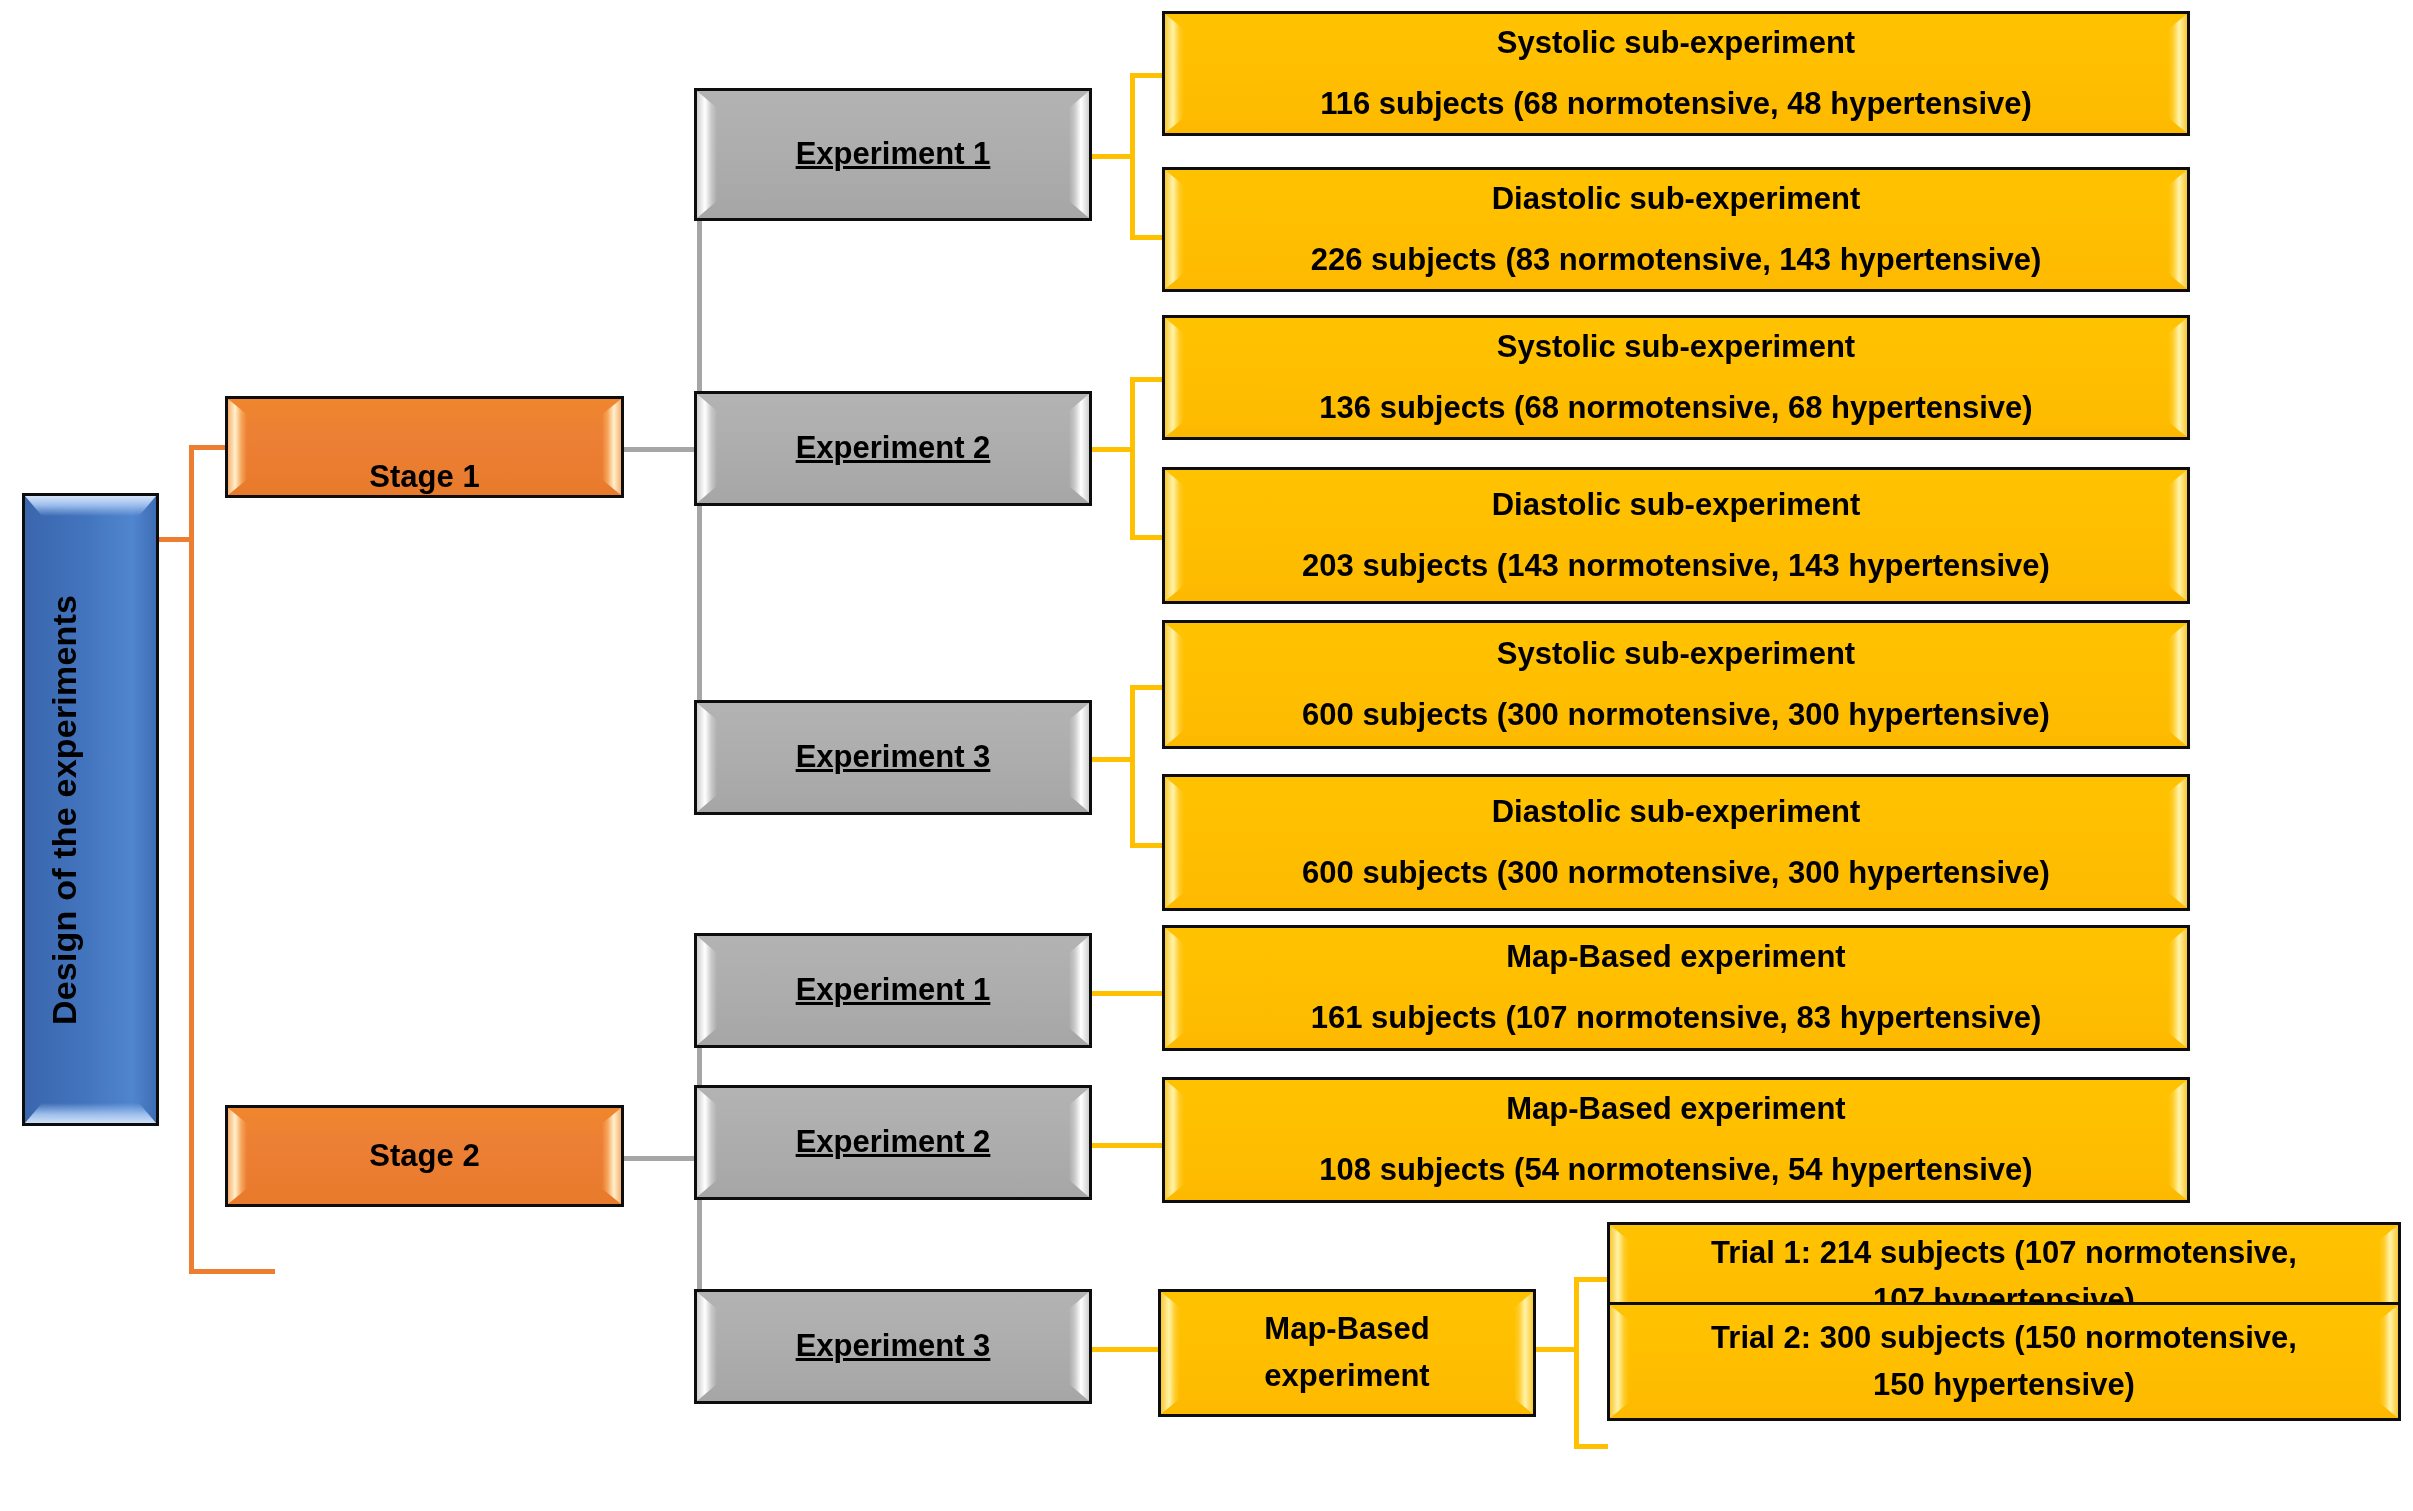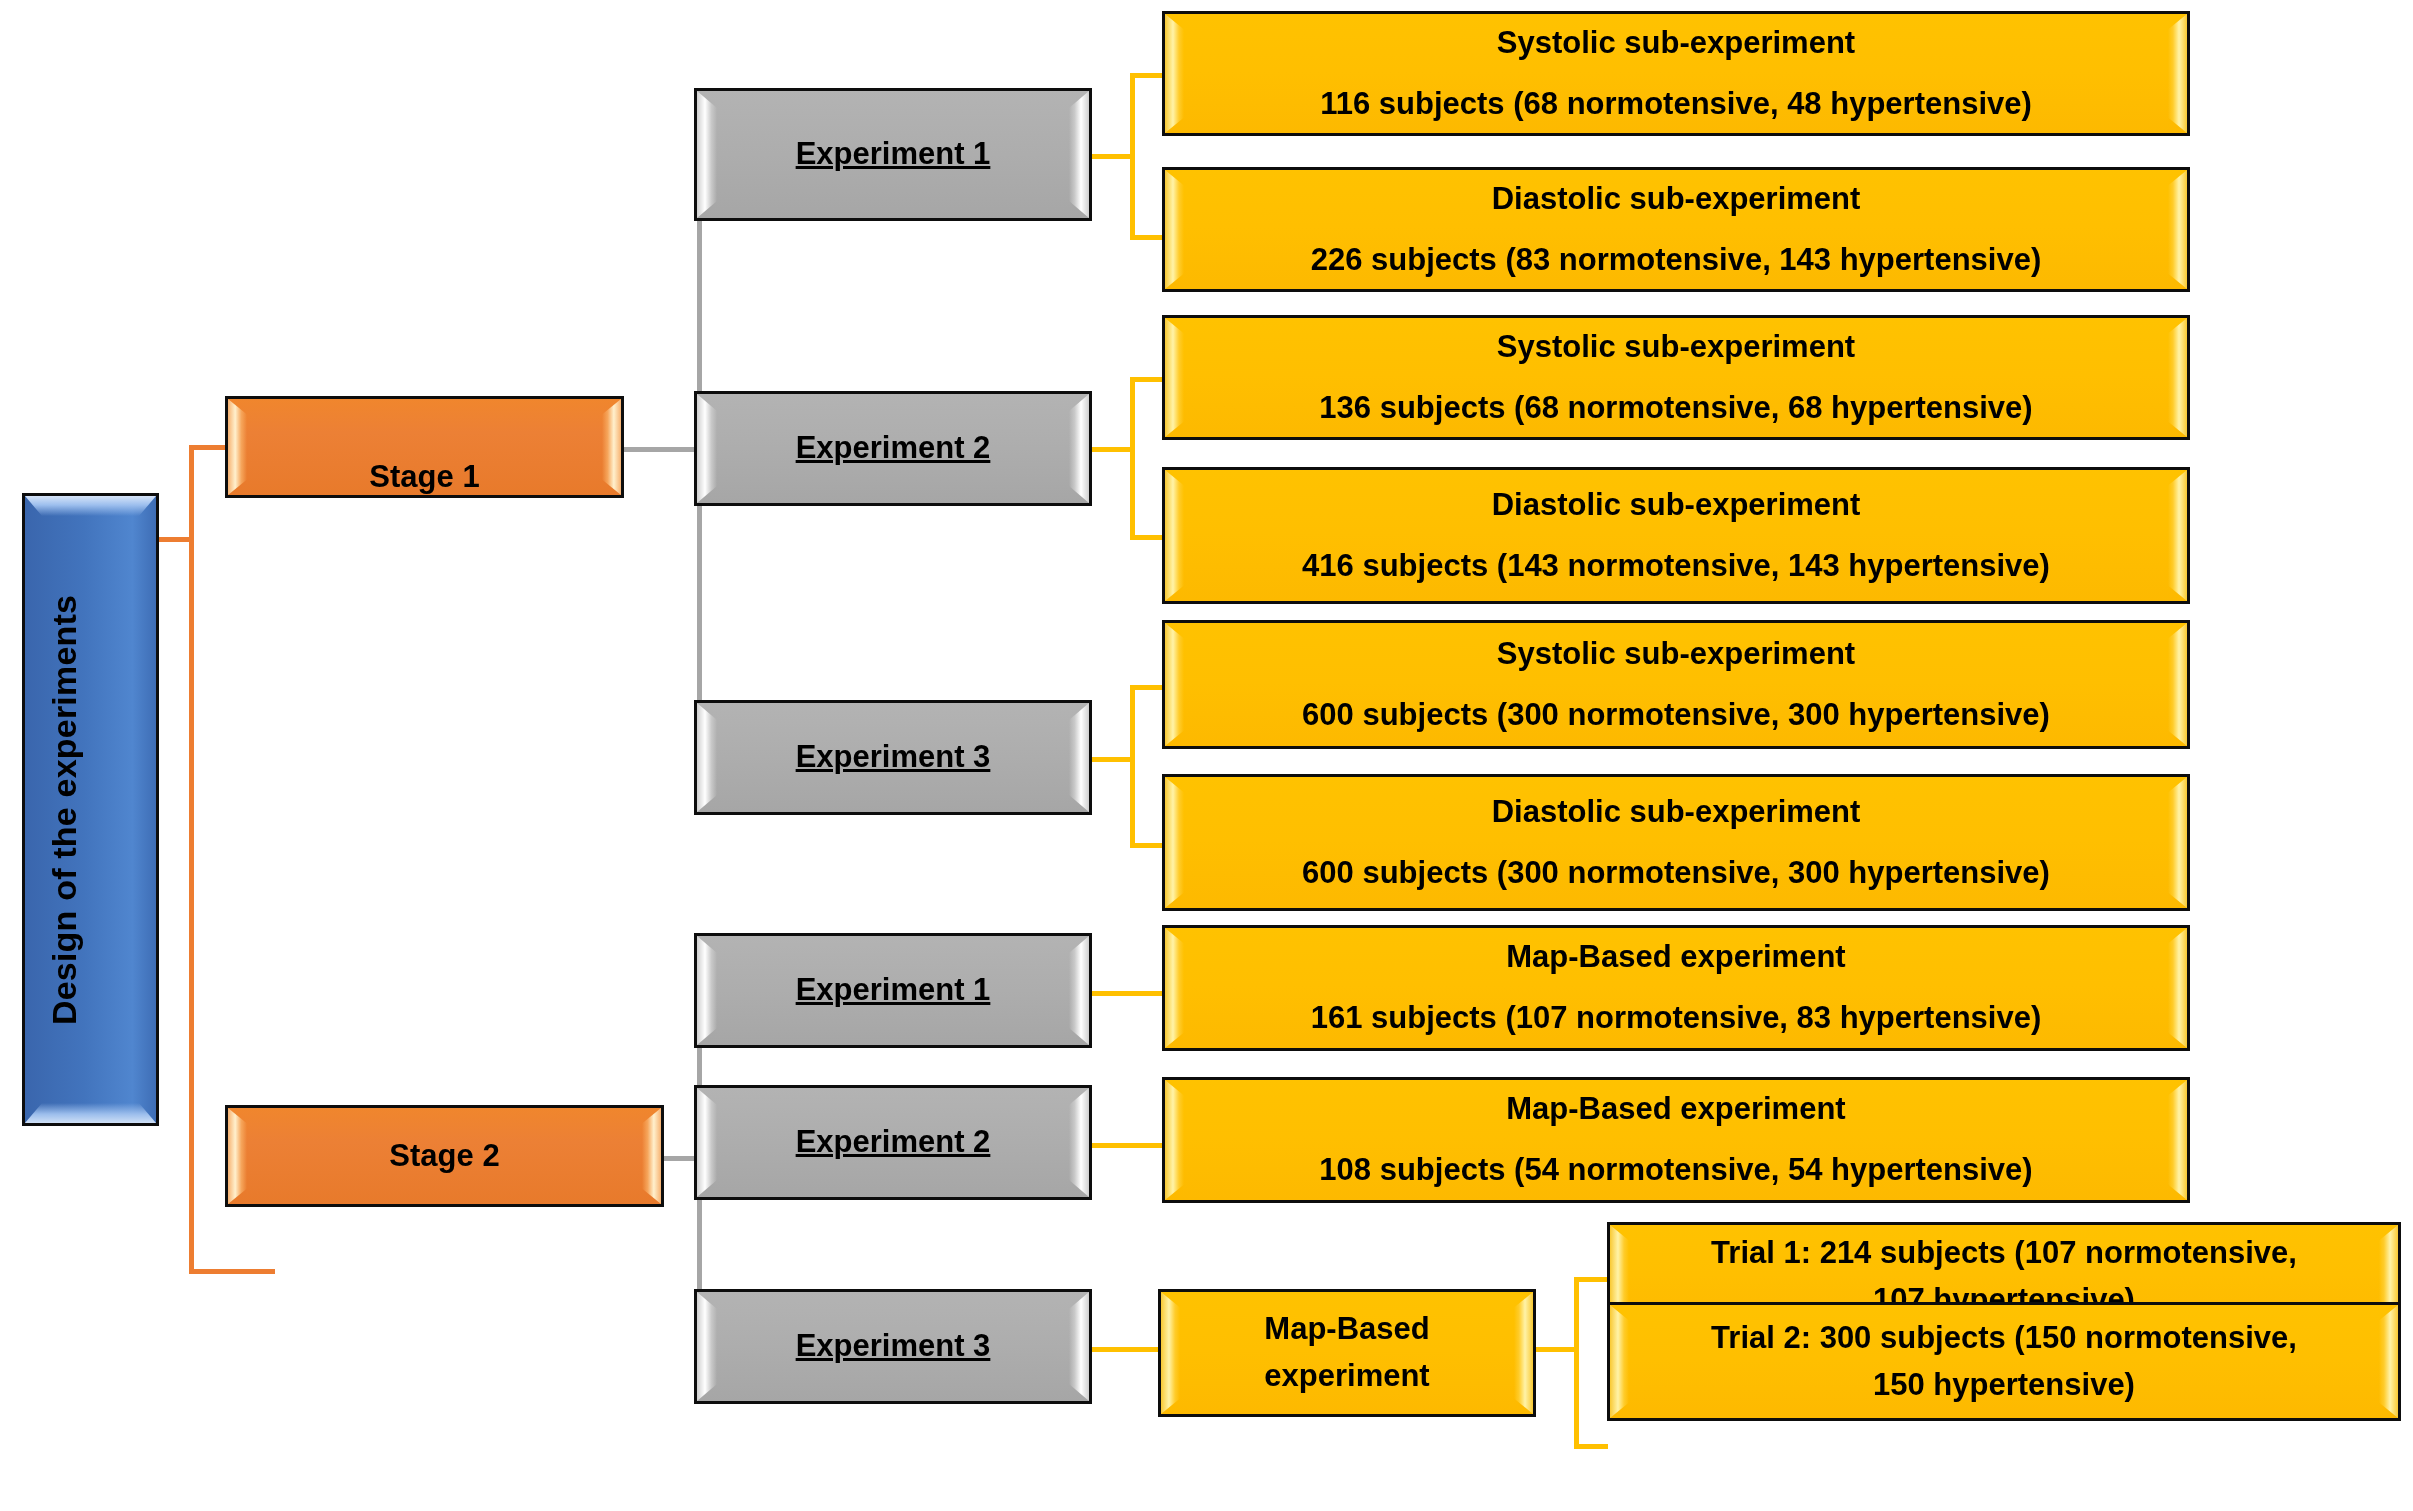--- a/index.html
+++ b/index.html
@@ -188,21 +188,21 @@
         <span class="line">Design of the experiments</span>
       </div>
   </div>
 
   <div class="node stage" style="left:225px; top:396px; width:399px; height:102px;justify-content:flex-end;">
     <div class="inner">
         <span class="line">Stage 1</span>
       </div>
   </div>
 
-  <div class="node stage" style="left:225px; top:1105px; width:439px; height:102px;">
+  <div class="node stage" style="left:225px; top:1105px; width:399px; height:102px;">
     <div class="inner">
         <span class="line">Stage 2</span>
       </div>
   </div>
 
   <div class="node exp" style="left:694px; top:88px; width:398px; height:133px;">
     <div class="inner">
         <span class="line">Experiment 1</span>
       </div>
   </div>
@@ -248,21 +248,21 @@
 
   <div class="node leaf" style="left:1162px; top:315px; width:1028px; height:125px;">
     <div class="inner">
       <span class="line">Systolic sub-experiment</span>
       <span class="line">136 subjects  (68 normotensive, 68 hypertensive)</span>
     </div>
   </div>
   <div class="node leaf" style="left:1162px; top:467px; width:1028px; height:137px;">
     <div class="inner">
       <span class="line">Diastolic sub-experiment</span>
-      <span class="line">416 subjects  (143 normotensive, 143 hypertensive)</span>
+      <span class="line">203 subjects  (143 normotensive, 143 hypertensive)</span>
     </div>
   </div>
 
   <div class="node leaf" style="left:1162px; top:620px; width:1028px; height:129px;">
     <div class="inner">
       <span class="line">Systolic sub-experiment</span>
       <span class="line">600 subjects  (300 normotensive, 300 hypertensive)</span>
     </div>
   </div>
   <div class="node leaf" style="left:1162px; top:774px; width:1028px; height:137px;">

